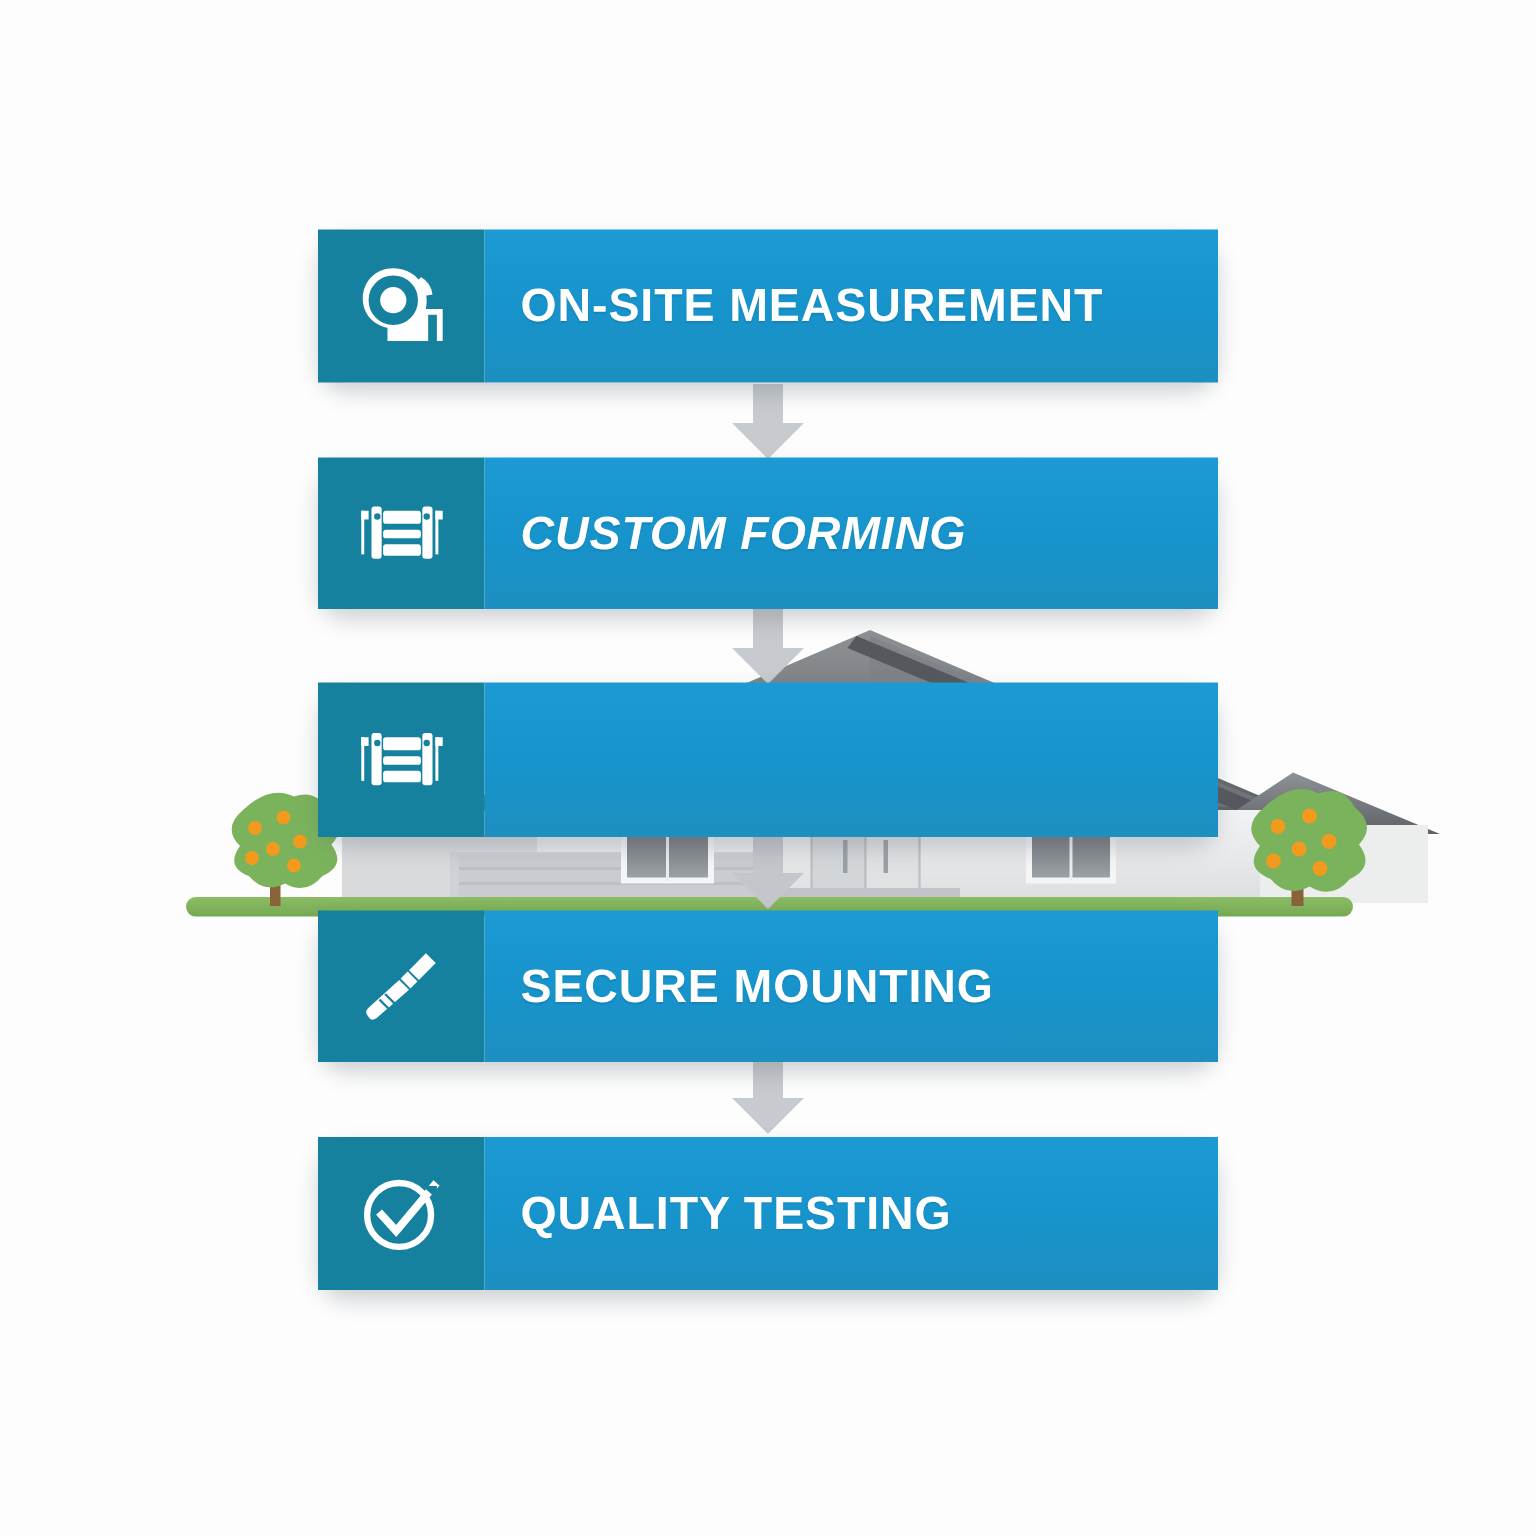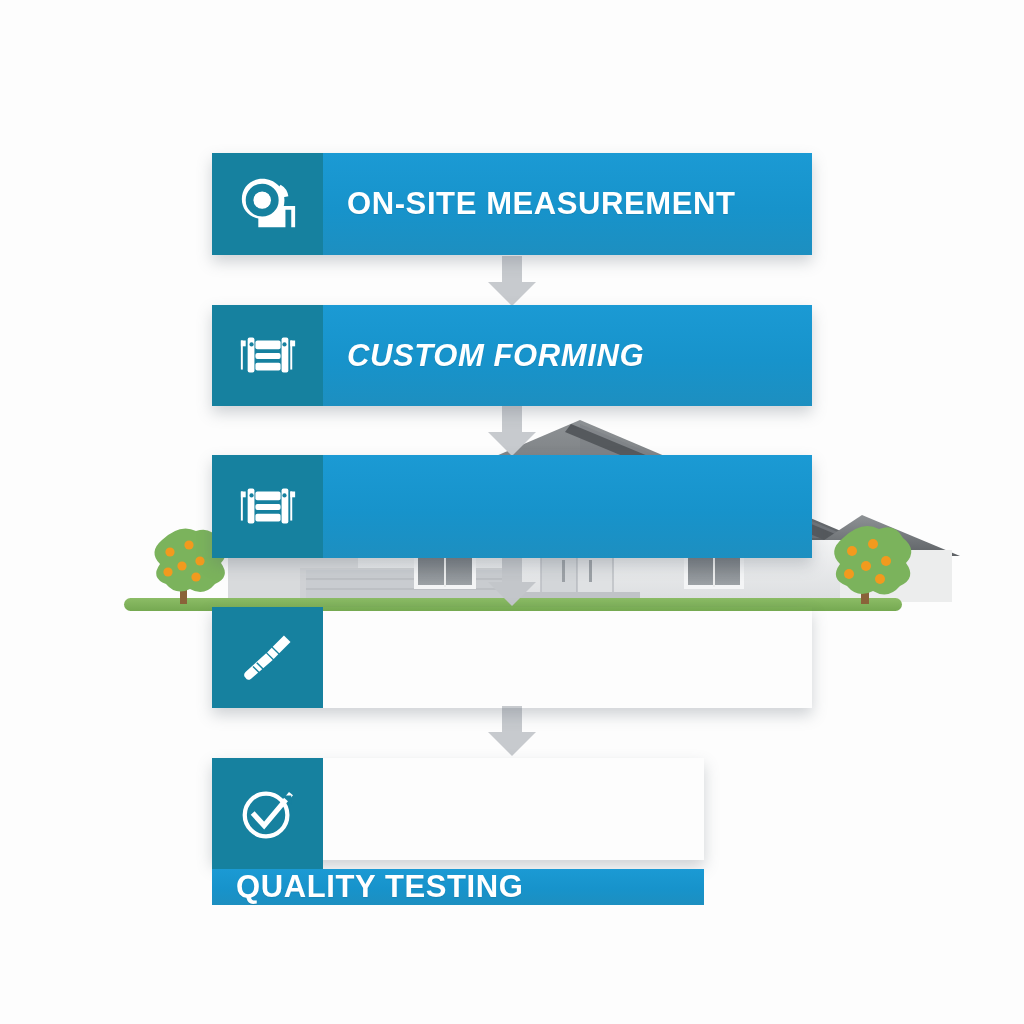--- a/index.html
+++ b/index.html
@@ -25,20 +25,21 @@
     width: 1024px; height: 1024px;
     pointer-events: none;
   }
 
   
   .bar {
     position: absolute;
     display: flex;
     align-items: stretch;
     box-shadow: 0 7px 14px rgba(90,100,110,0.28);
+    border-radius: 20px;
   }
   .bar-icon {
     width: 111px;
     background: #16819f;
     display: flex;
     align-items: center;
     justify-content: center;
     flex: 0 0 111px;
   }
   .bar-body {
@@ -237,23 +238,26 @@
   <div class="bar" style="left:212px; top:607px; width:600px; height:101px;">
     <div class="bar-icon">
       <svg width="60" height="60" viewBox="0 0 64 64">
         <path d="M49 8 L56 15 L44 27 L37 20 Z" fill="#ffffff"></path>
         <path d="M36 21 L43 28 L38 33 L31 26 Z" fill="#ffffff"></path>
         <path d="M30 27 L37 34 L14 54 q-4 3 -6 -1 q-3 -3 0 -6 Z" fill="#ffffff"></path>
         <path d="M20 37 L27 44" stroke="#16819f" stroke-width="1.6"></path>
         <path d="M16 41 L23 48" stroke="#16819f" stroke-width="1.6"></path>
       </svg>
     </div>
-  </div>
-
-  <div class="bar" style="left:212px; top:758px; width:492px; height:102px;flex-direction:column;">
+    <div class="bar-body">
+      <span class="bar-label">SECURE MOUNTING</span>
+    </div>
+  </div>
+
+  <div class="bar" style="left:212px; top:758px; width:600px; height:102px;">
     <div class="bar-icon">
       <svg width="62" height="62" viewBox="0 0 64 64">
         <circle cx="30" cy="33" r="22" fill="none" stroke="#ffffff" stroke-width="4.4"></circle>
         <path d="M18 33 L28 44 L54 13" fill="none" stroke="#ffffff" stroke-width="5.4" stroke-linecap="square" stroke-linejoin="miter"></path>
         <path d="M46 13 L56 13 L56 22" fill="#16819f"></path>
       </svg>
     </div>
     <div class="bar-body">
       <span class="bar-label">QUALITY TESTING</span>
     </div>

